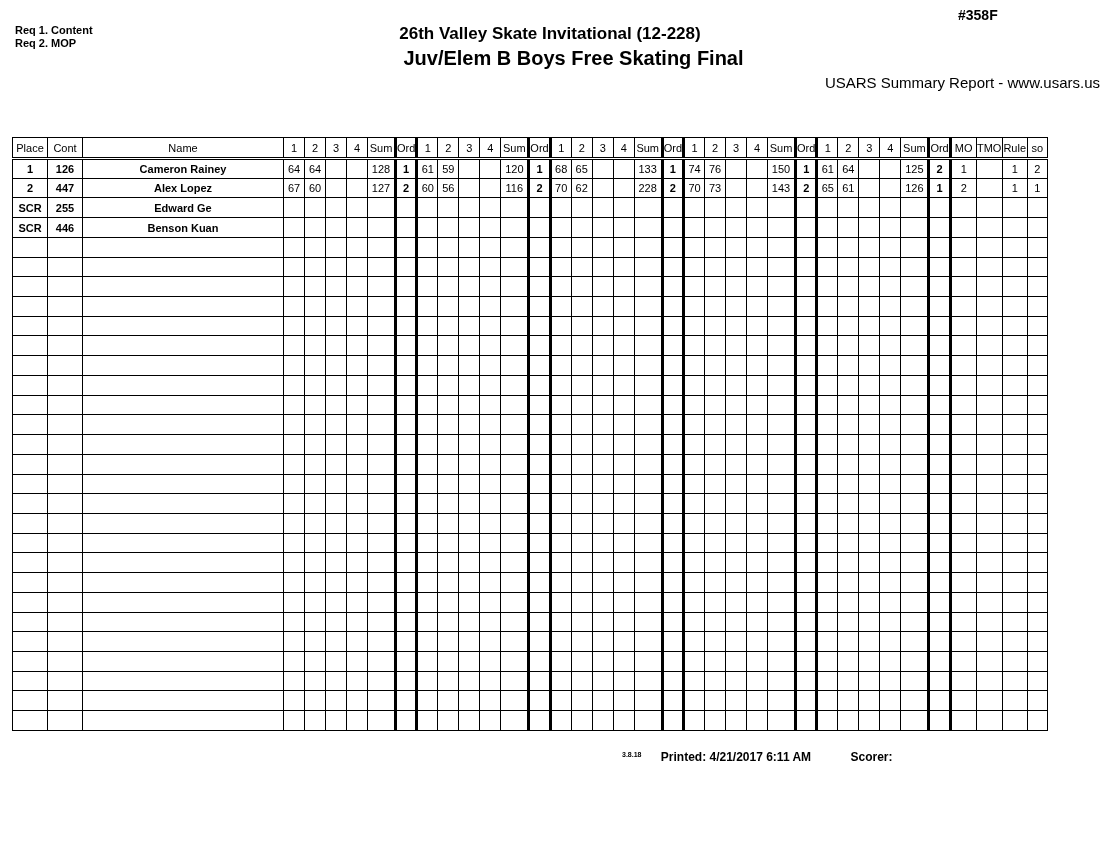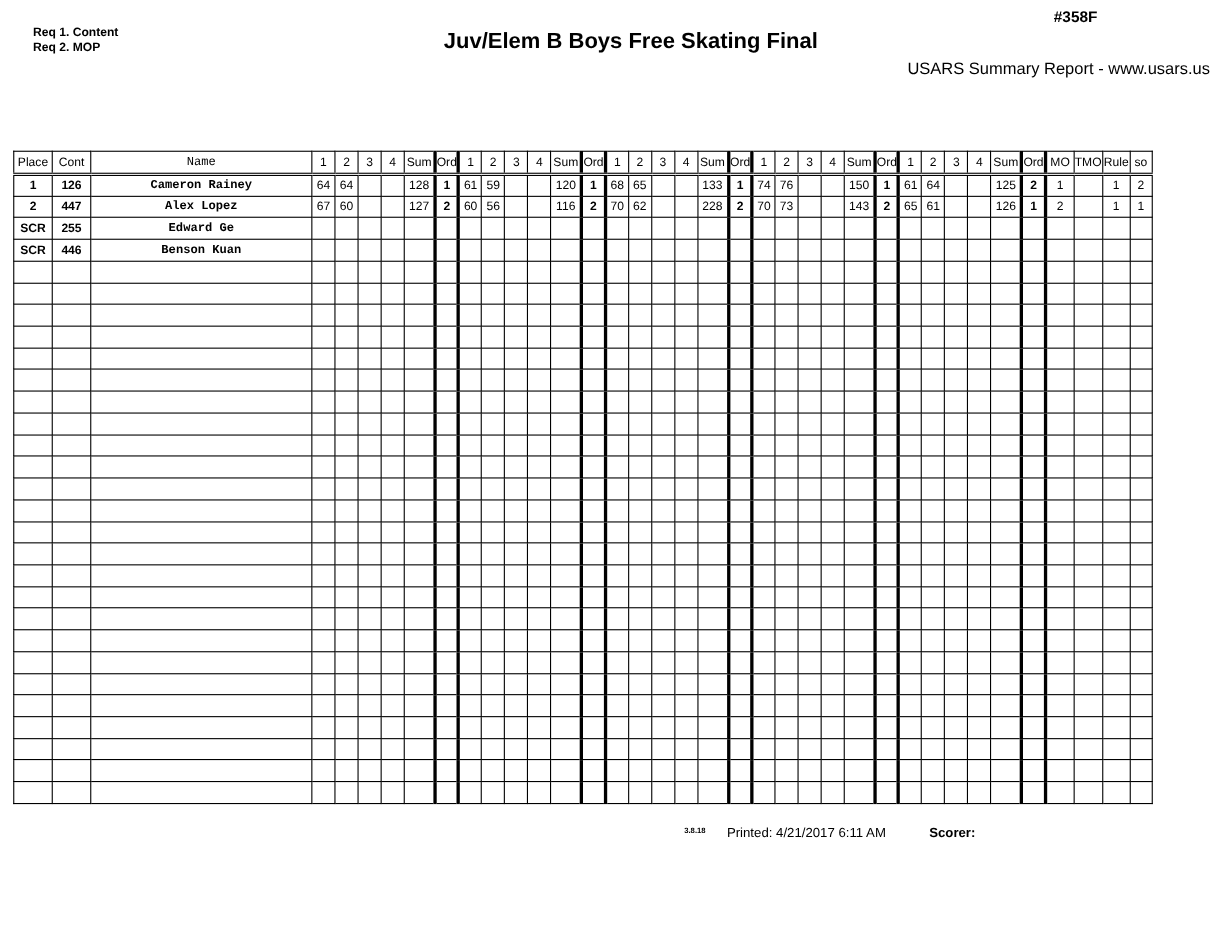--- a/index.html
+++ b/index.html
@@ -5,21 +5,21 @@
   * { box-sizing: border-box; margin: 0; padding: 0; }
   html, body { width: 1100px; height: 850px; background: #ffffff; }
   body {
     position: relative;
     font-family: "Liberation Sans", sans-serif;
     color: #000;
     overflow: hidden;
   }
   
   .req {
-    position: absolute; left: 30px; top: 24px;
+    position: absolute; left: 15px; top: 24px;
     font-size: 11px; font-weight: bold; line-height: 13px; white-space: pre;
   }
   .code {
     position: absolute; left: 958px; top: 7px;
     font-size: 14px; font-weight: bold;
   }
   .titles {
     position: absolute; left: 0; top: 24px; width: 1100px;
     text-align: center;
   }
@@ -43,44 +43,45 @@
   }
   tr.jrow td.judge {
     font-size: 12px; text-align: left; padding-left: 5px;
     border: 1px solid #000;
   }
   tr.jrow td.blank { border: none; }
   tr.hrow td { border-bottom: 3px double #000; }
   td.ord { border-left: 3px solid #000 !important; border-right: 3px solid #000 !important; }
   tbody td { font-size: 12px; }
   td.b  { font-weight: bold; }
-  td.al { text-align: left;  padding-left: 5px; font-family: Liberation Mono, monospace; }
+  td.al { text-align: left;  padding-left: 5px; }
   td.ar { text-align: right; padding-right: 3px; }
   td.ac { text-align: center; }
   
   .footer {
     position: absolute; left: 622px; top: 750px;
     font-size: 12px; white-space: nowrap;
   }
   .ver {
     font-size: 7px; font-weight: bold;
     display: inline-block; transform: translateY(-4px);
   }
-  .printed { font-weight: normal; padding-left: 16px; }
+  .printed { font-weight: bold; padding-left: 16px; }
   .scorer  { font-weight: bold; margin-left: 36px; }
 </style>
 </head>
 <body>
 
 <div class="req">Req 1. Content
 Req 2. MOP</div>
 
 <div class="code">#358F</div>
 
 <div class="titles">
+  <div class="t1">26th Valley Skate Invitational (12-228)</div>
   <div class="t3">Juv/Elem B Boys Free Skating Final</div>
   <div class="t4">USARS Summary Report - www.usars.us</div>
 </div>
 
 <table class="results">
   <colgroup id="cols">
       <col style="width: 35px;">
       <col style="width: 35px;">
       <col style="width: 201px;">
       <col style="width: 21px;">

